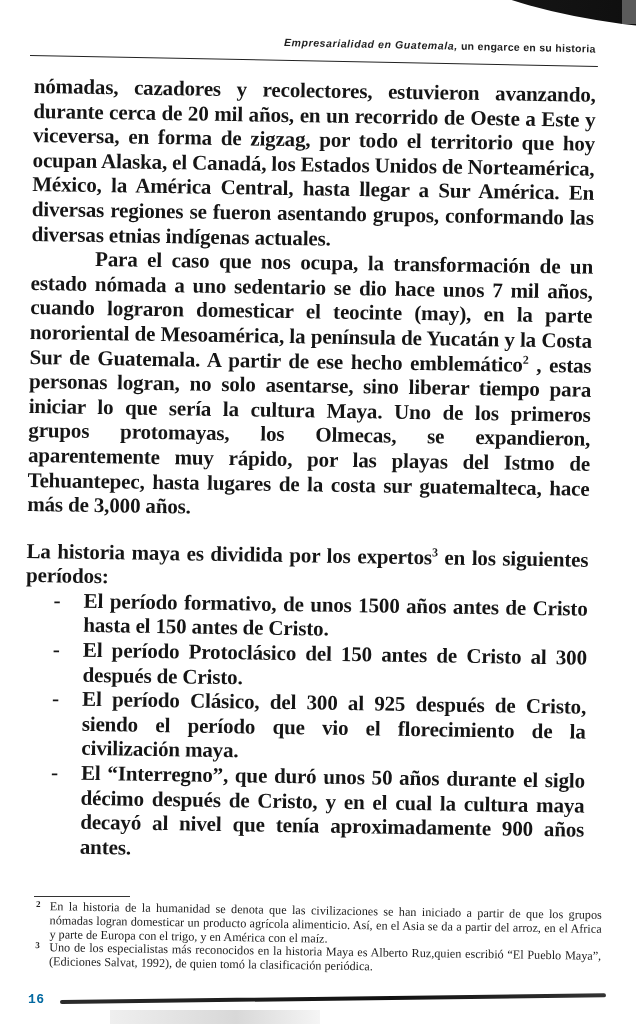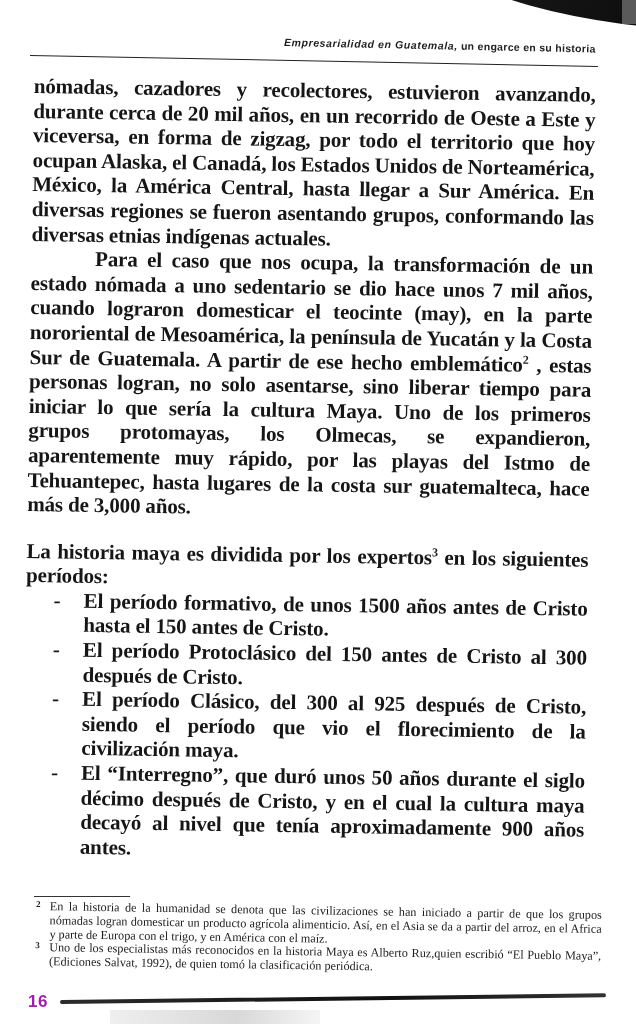--- a/index.html
+++ b/index.html
@@ -130,24 +130,24 @@
       position: absolute;
       left: 0;
       top: -2px;
       font-size: 9px;
       font-weight: bold;
     }
     .page-number {
       position: absolute;
       left: 28px;
       top: 992px;
-      font-family: Liberation Sans, sans-serif;
-      font-weight: bold;
-      font-size: 17px;
-      color: #a21caf;
+      font-family: Liberation Mono, monospace;
+      font-weight: bold;
+      font-size: 13px;
+      color: #0369a1;
       letter-spacing: 0.5px;
     }
     .footer-rule {
       position: absolute;
       left: 60px;
       top: 1000px;
       width: 546px;
       height: 4px;
       background: linear-gradient(90deg, #2b2b2b 0%, #111 60%, #333 100%);
       border-radius: 3px;

